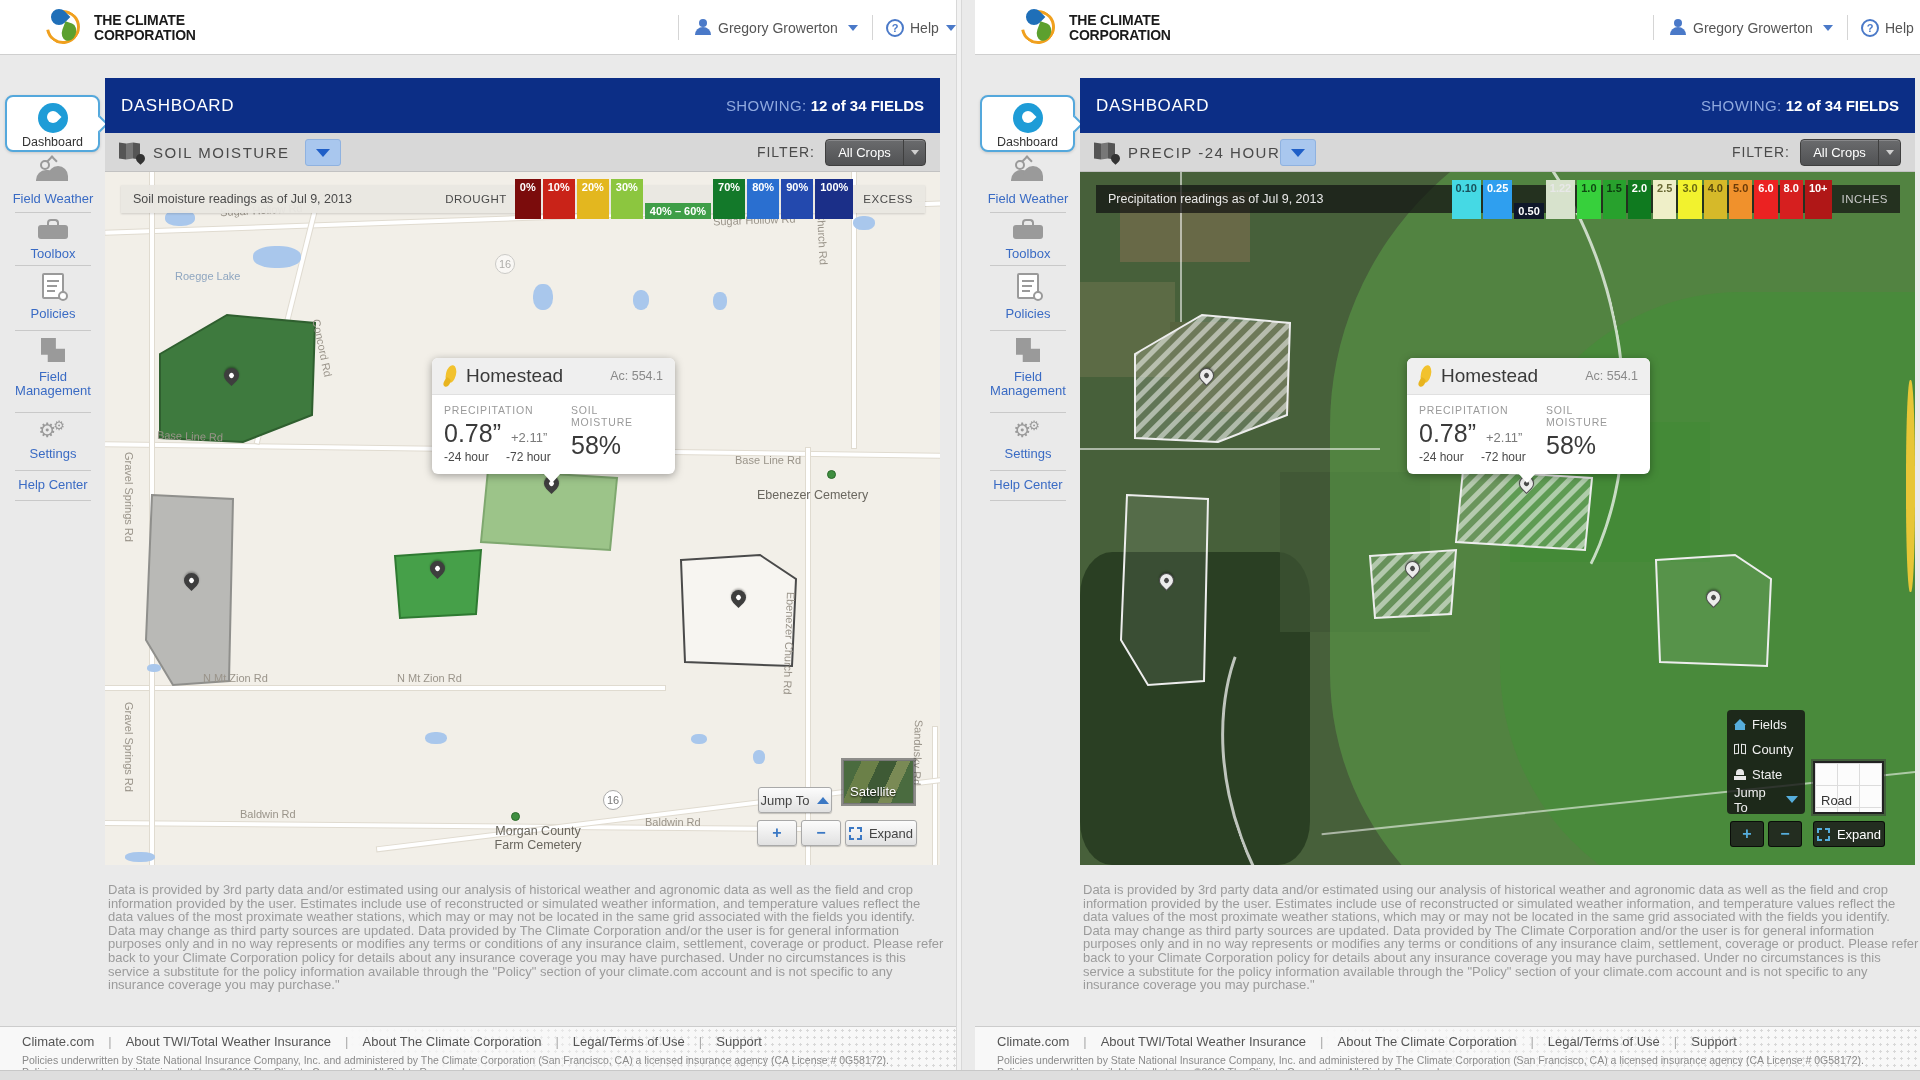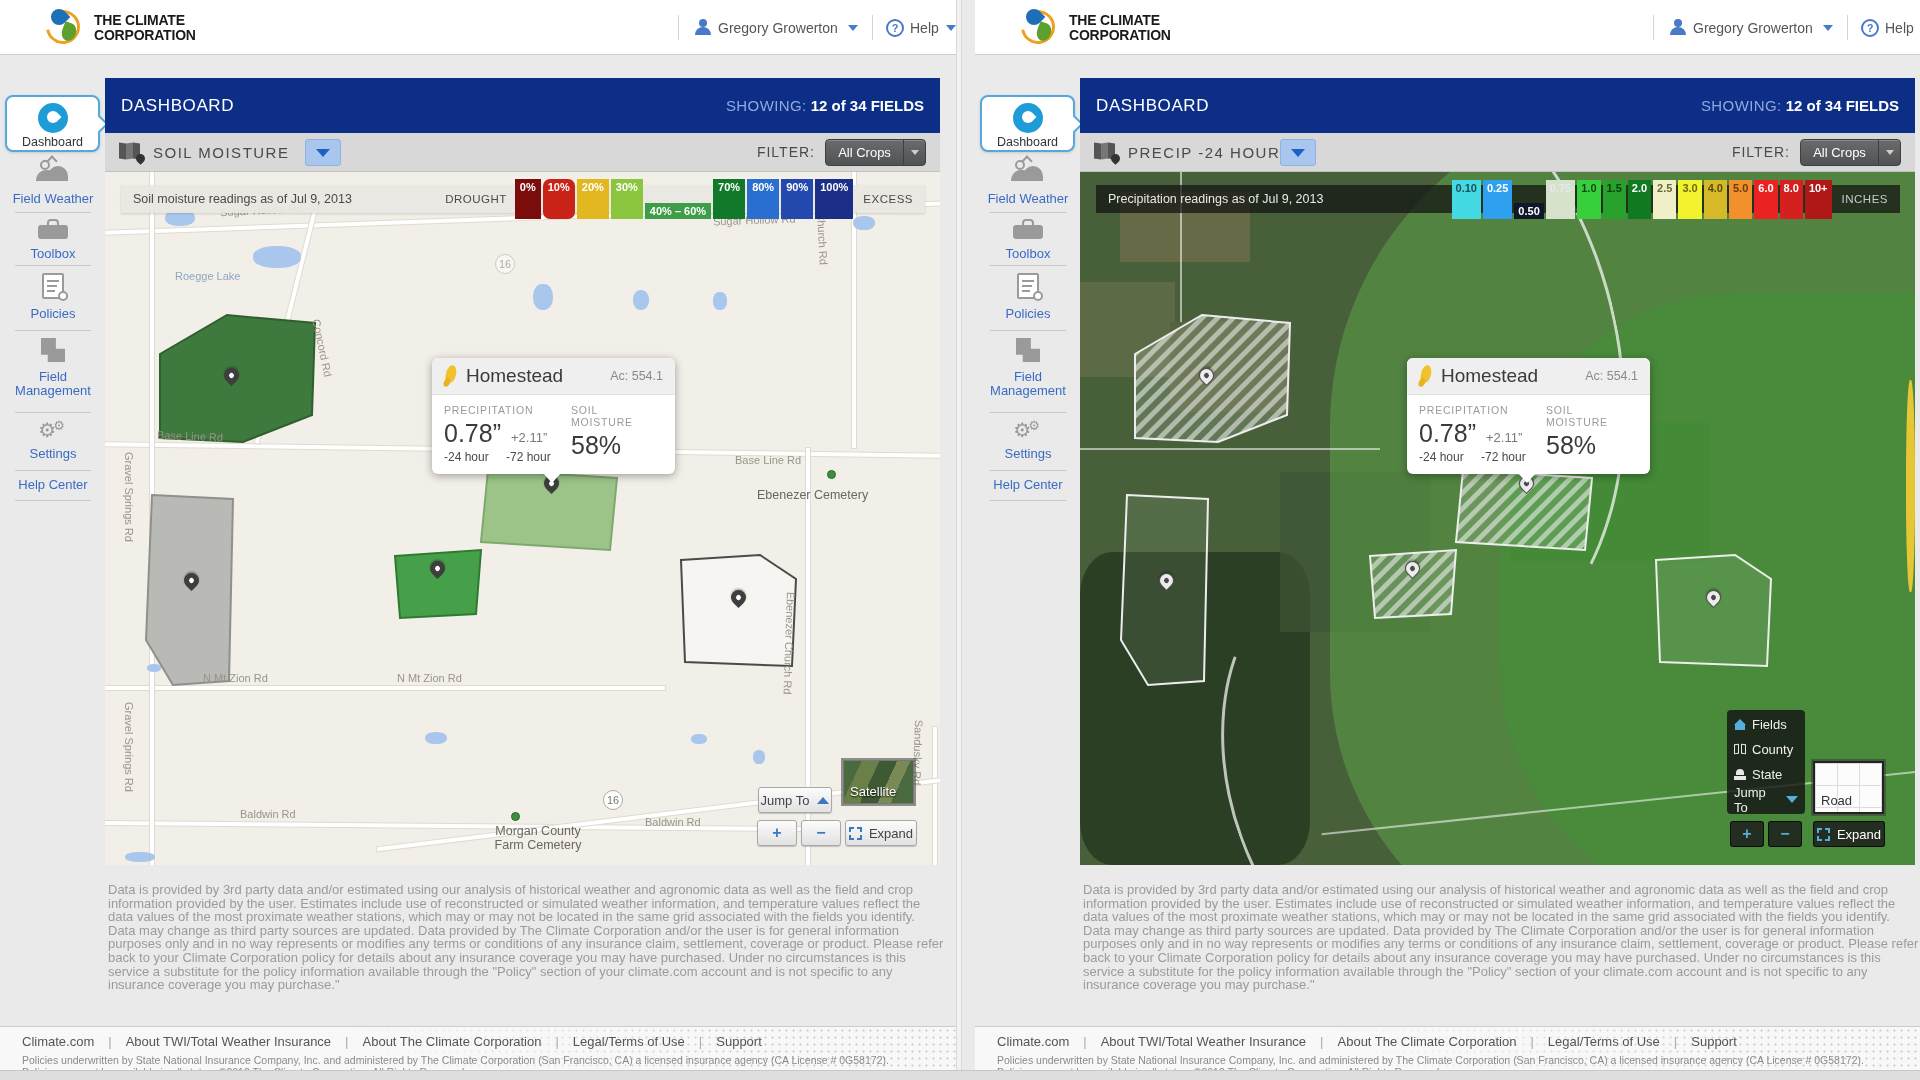--- a/index.html
+++ b/index.html
@@ -328,21 +328,21 @@
       <div class="mlabel mlabel-dark" style="left:368px;top:652px;text-align:center;width:130px"><span>Morgan County</span><br><span>Farm Cemetery</span></div>
       <div class="shield" style="left:390px;top:82px;opacity:0.55"><span>16</span></div>
       <div class="shield" style="left:498px;top:618px"><span>16</span></div>
 
       <div class="legend legend-light">
         <span class="lg-cap">Soil moisture readings as of Jul 9, 2013</span>
         <span style="margin-left:auto"></span>
         <span class="lg-end">DROUGHT</span>
         <span class="lg-swatches">
               <span class="lg-sw" style="background: rgb(123, 12, 12); color: rgb(255, 255, 255);">0%</span>
-              <span class="lg-sw" style="background: rgb(201, 35, 24); color: rgb(255, 255, 255); border-radius: 7px;">10%</span>
+              <span class="lg-sw" style="background: rgb(201, 35, 24); color: rgb(255, 255, 255);">10%</span>
               <span class="lg-sw" style="background: rgb(227, 183, 31); color: rgb(255, 255, 255);">20%</span>
               <span class="lg-sw" style="background: rgb(140, 198, 63); color: rgb(255, 255, 255);">30%</span>
               <span class="lg-sw" style="background: rgb(62, 158, 71); color: rgb(255, 255, 255); margin-top: 24px;">40% – 60%</span>
               <span class="lg-sw" style="background: rgb(19, 121, 42); color: rgb(255, 255, 255);">70%</span>
               <span class="lg-sw" style="background: rgb(42, 111, 208); color: rgb(255, 255, 255);">80%</span>
               <span class="lg-sw" style="background: rgb(35, 73, 174); color: rgb(255, 255, 255);">90%</span>
               <span class="lg-sw" style="background: rgb(27, 47, 136); color: rgb(255, 255, 255);">100%</span>
             </span>
         <span class="lg-end">EXCESS</span>
       </div>
@@ -555,21 +555,21 @@
       <div class="pin pin-light" style="left:446px;top:323px"></div>
       <div class="pin pin-light" style="left:633px;top:437px"></div>
 
       <div class="legend legend-dark">
         <span class="lg-cap">Precipitation readings as of Jul 9, 2013</span>
         <span style="margin-left:auto"></span>
         <span class="lg-swatches">
               <span class="lg-sw" style="background: rgb(69, 217, 228); color: rgb(23, 80, 90);">0.10</span>
               <span class="lg-sw" style="background: rgb(47, 159, 239); color: rgb(255, 255, 255);">0.25</span>
               <span class="lg-sw" style="background: #0f172a; color: rgb(255, 255, 255); margin-top: 23px;">0.50</span>
-              <span class="lg-sw" style="background: rgb(215, 226, 204);">0.75</span>
+              <span class="lg-sw" style="background: rgb(215, 226, 204);">1.22</span>
               <span class="lg-sw" style="background: rgb(55, 208, 60); color: rgb(15, 74, 18);">1.0</span>
               <span class="lg-sw" style="background: rgb(40, 161, 45); color: rgb(11, 59, 14);">1.5</span>
               <span class="lg-sw" style="background: rgb(15, 122, 31); color: rgb(255, 255, 255);">2.0</span>
               <span class="lg-sw" style="background: rgb(239, 239, 200); color: rgb(106, 106, 53);">2.5</span>
               <span class="lg-sw" style="background: rgb(242, 242, 46); color: rgb(106, 106, 18);">3.0</span>
               <span class="lg-sw" style="background: rgb(214, 185, 41); color: rgb(90, 74, 12);">4.0</span>
               <span class="lg-sw" style="background: rgb(240, 145, 44); color: rgb(106, 58, 8);">5.0</span>
               <span class="lg-sw" style="background: rgb(235, 34, 34); color: rgb(255, 255, 255);">6.0</span>
               <span class="lg-sw" style="background: rgb(214, 31, 31); color: rgb(255, 255, 255);">8.0</span>
               <span class="lg-sw" style="background: rgb(176, 23, 23); color: rgb(255, 255, 255);">10+</span>

